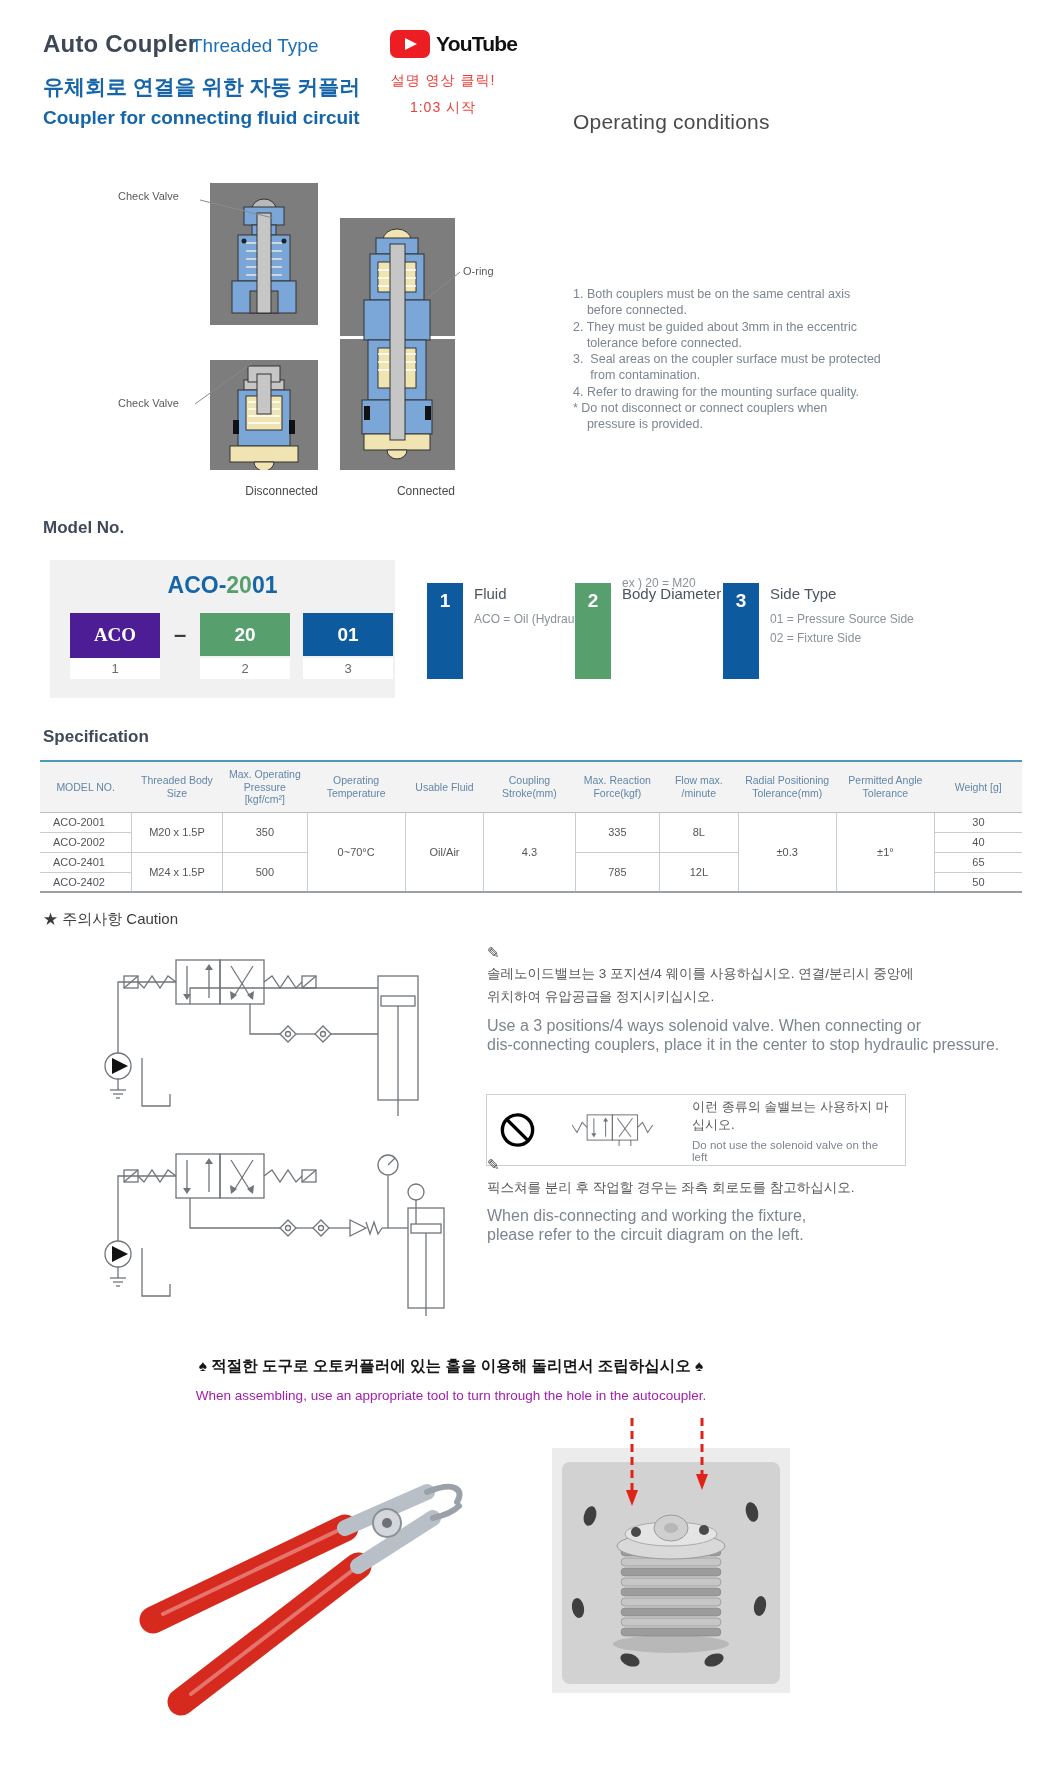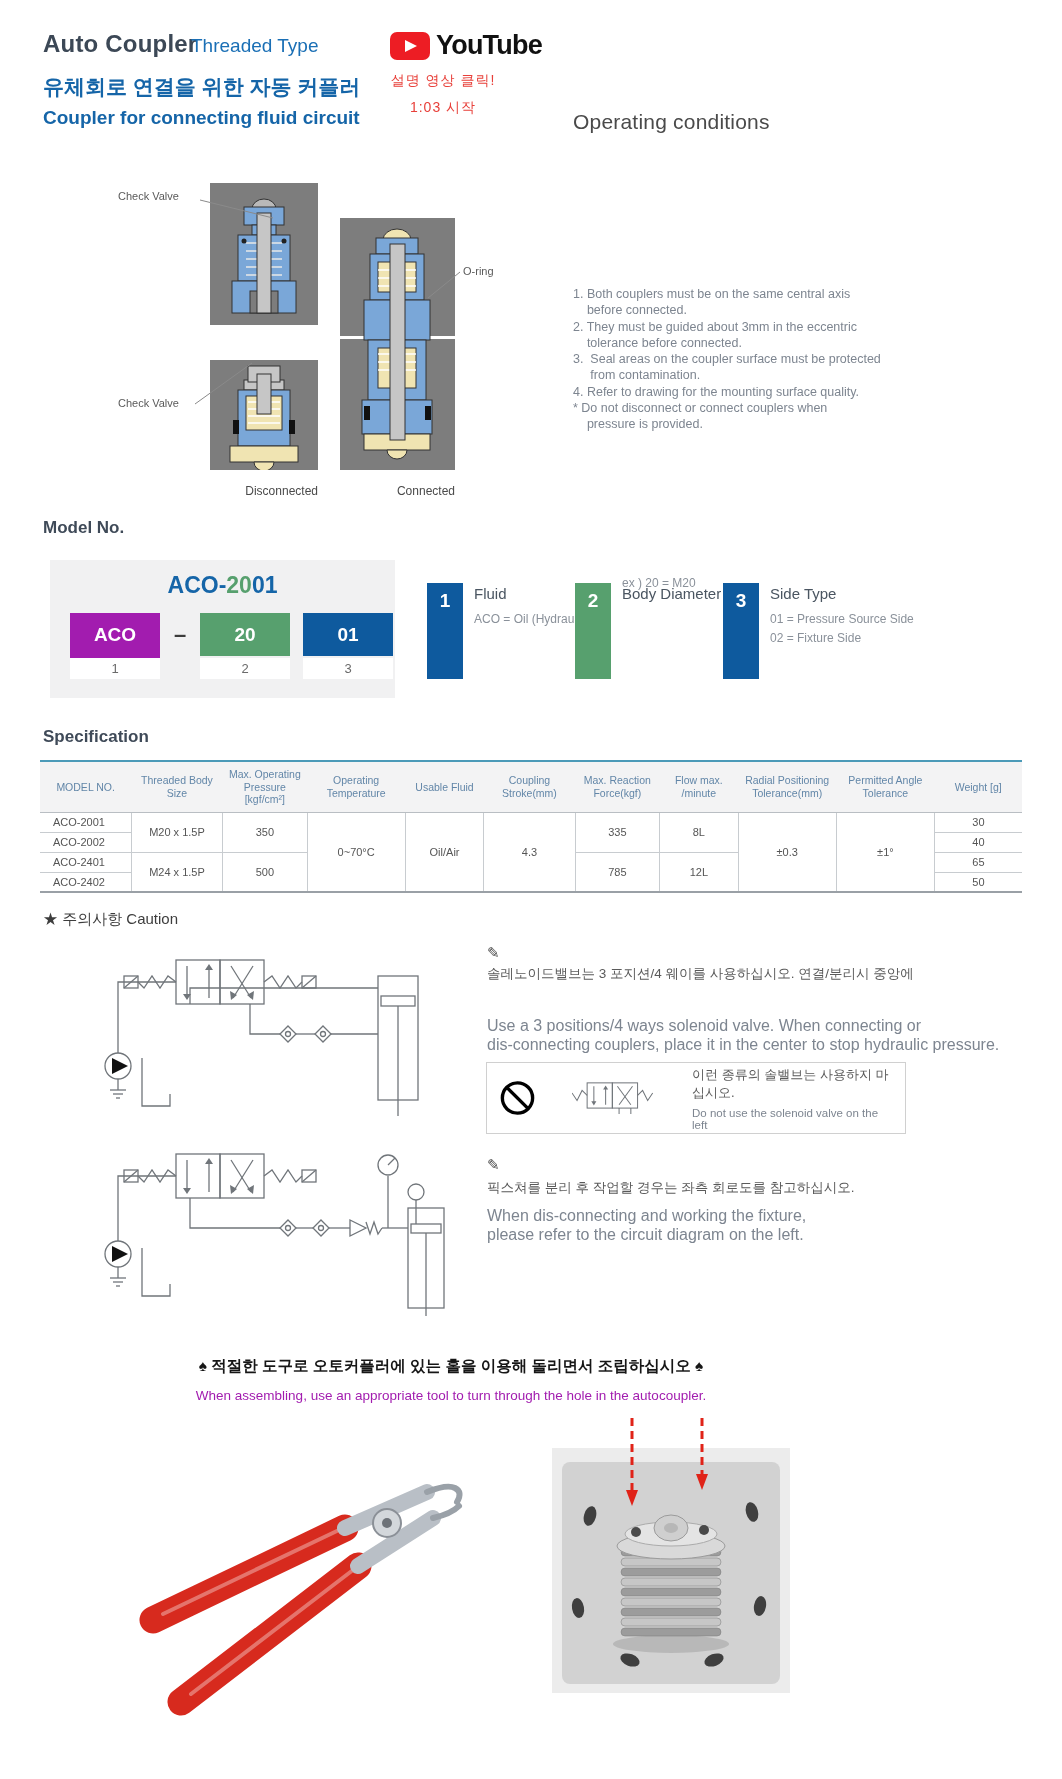--- a/index.html
+++ b/index.html
@@ -6,21 +6,21 @@
   body { background:#fff; font-family:"Liberation Sans", sans-serif; }
   .page { position:relative; width:1062px; height:1779px; background:#fff; overflow:hidden; }
   .abs { position:absolute; }
 
   
   .title-main { font-size:24px; font-weight:bold; color:#3c4856; letter-spacing:0.2px; }
   .title-type { font-size:19px; color:#1a6fb5; }
   .sub-ko { font-size:21px; font-weight:bold; color:#1565a8; }
   .sub-en { font-size:19px; font-weight:bold; color:#1565a8;margin-top:8px; }
   .yt-wrap { display:flex; align-items:center; gap:6px; cursor:pointer; }
-  .yt-text { font-size:27px; font-weight:bold; color:#111; letter-spacing:-0.8px; }
+  .yt-text { font-size:21px; font-weight:bold; color:#111; letter-spacing:-0.8px; }
   .yt-note { font-size:14px; color:#e8403a; text-align:center; width:160px; letter-spacing:1px; }
 
   
   .op-title { font-size:21px; color:#4a4a4a; letter-spacing:0.2px; }
   .op-ko div { font-size:13px; color:#5a5a5a; line-height:20.5px; white-space:pre; }
   .op-en div { font-size:12.5px; color:#7d8590; line-height:16.3px; white-space:pre; }
 
   
   .cut-label { font-size:11px; color:#5a5a5a; }
   .cut-caption { font-size:12px; font-weight:normal; color:#4a4a4a; text-align:right; }
@@ -159,21 +159,21 @@
     <div>4. Refer to drawing for the mounting surface quality.</div>
     <div>* Do not disconnect or connect couplers when</div>
     <div>    pressure is provided.</div>
   </div>
 
   <div class="abs sec-title" style="left:43px; top:518px;">Model No.</div>
   <div class="abs model-box-bg" style="left:50px; top:560px; width:345px; height:138px;"></div>
   <div class="abs model-example" style="left:50px; top:572px;">
     <span class="me-blue">ACO-</span><span class="me-green">20</span><span class="me-blue">01</span>
   </div>
-  <div class="abs mcode" style="left:70px; top:613px; width:90px; height:57px; background:#a21caf;">ACO</div>
+  <div class="abs mcode" style="left:70px; top:613px; width:90px; height:57px; background:#4c1d95;font-family:Liberation Serif, serif;">ACO</div>
   <div class="abs mdash" style="left:160px; top:613px; width:40px;">–</div>
   <div class="abs mcode" style="left:200px; top:613px; width:90px; height:43px; background:#57a06e;">20</div>
   <div class="abs mcode" style="left:303px; top:613px; width:90px; height:43px; background:#0e5a9e;">01</div>
   <div class="abs mnum" style="left:70px; top:658px; width:90px; height:21px;">1</div>
   <div class="abs mnum" style="left:200px; top:658px; width:90px; height:21px;">2</div>
   <div class="abs mnum" style="left:303px; top:658px; width:90px; height:21px;">3</div>
 
   <div class="abs legend-bar" style="left:427px; top:583px; background:#0e5a9e;">1</div>
   <div class="abs legend-title" style="left:474px; top:585px;">Fluid</div>
   <div class="abs legend-desc" style="left:474px; top:612px;">ACO = Oil (Hydraulic)</div>
@@ -298,27 +298,28 @@
       <rect x="300" y="38" width="40" height="124"></rect>
       <rect x="303" y="58" width="34" height="10" fill="#fff"></rect>
       <line x1="320" y1="68" x2="320" y2="178"></line>
     </g>
     <polyline points="64,120 64,168 92,168 92,156"></polyline>
   </svg>
 
   <div class="abs note-icon" style="left:487px; top:944px;">✎</div>
   <div class="abs note-ko" style="left:487px; top:962px;">
     <div>솔레노이드밸브는  3 포지션/4 웨이를 사용하십시오. 연결/분리시 중앙에</div>
+    <div>위치하여 유압공급을 정지시키십시오.</div>
   </div>
   <div class="abs note-en" style="left:487px; top:1016px;">
     <div>Use a 3 positions/4 ways solenoid valve.  When connecting or</div>
     <div>dis-connecting couplers, place it in the center to stop hydraulic pressure.</div>
   </div>
 
-  <div class="abs warn-box" style="left:486px; top:1062px;gap:36px;">
+  <div class="abs warn-box" style="left:486px; top:1094px;gap:36px;">
     <svg width="44" height="44" viewBox="0 0 44 44">
       <circle cx="22" cy="22" r="18" fill="none" stroke="#000" stroke-width="4"></circle>
       <line x1="9" y1="9" x2="35" y2="35" stroke="#000" stroke-width="4"></line>
     </svg>
     <svg width="100" height="48" viewBox="0 0 100 48" fill="none" stroke="#70757a" stroke-width="1.2">
       <rect x="18" y="6" width="30" height="30"></rect>
       <rect x="48" y="6" width="30" height="30"></rect>
       <line x1="26" y1="10" x2="26" y2="30"></line>
         <polygon points="23,28 29,28 26,33" fill="#70757a" stroke="none"></polygon>
       <line x1="40" y1="32" x2="40" y2="12"></line>

